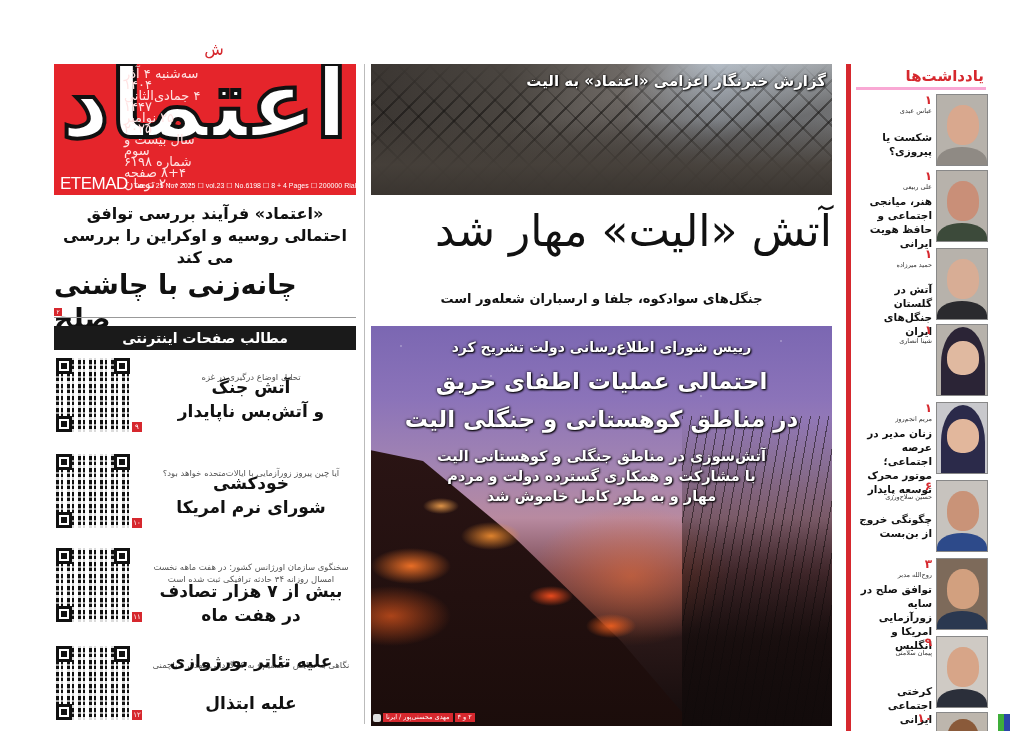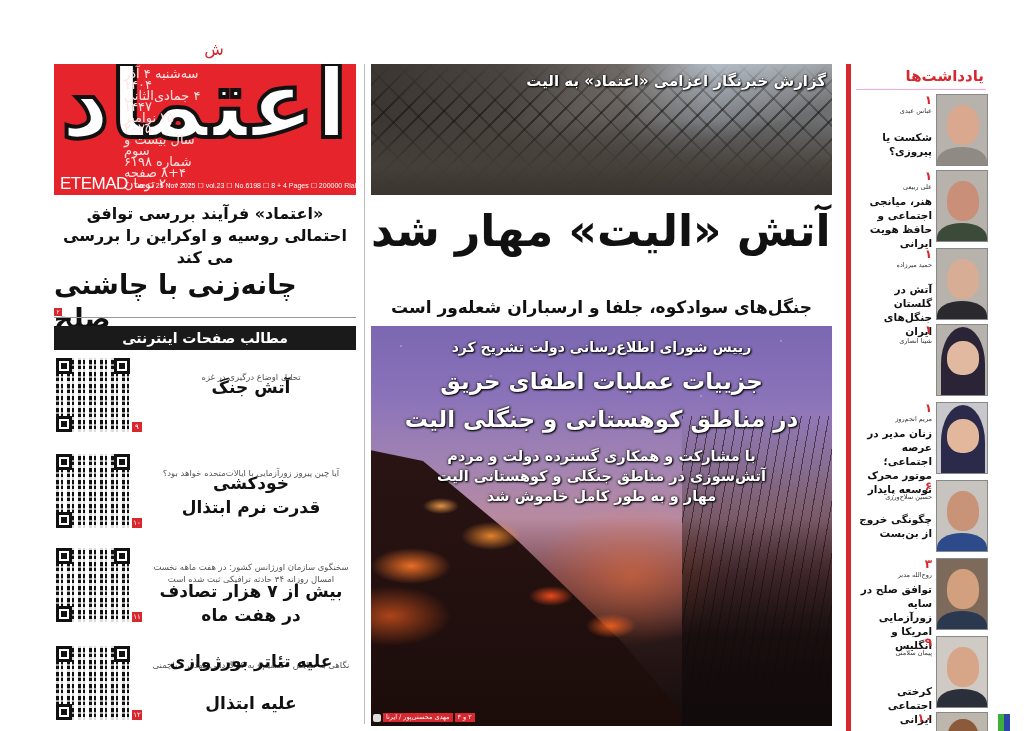--- a/index.html
+++ b/index.html
@@ -43,22 +43,22 @@
      background:
       linear-gradient(160deg, rgba(0,0,0,0) 40%, rgba(40,36,34,0.6) 70%),
       linear-gradient(90deg, #3b3632 0%, #4a4540 30%, #6f6a66 55%, #b9c2cc 75%, #d9e1e8 100%); }
   #top-photo .branches { position: absolute; inset: 0; background:
       repeating-linear-gradient(135deg, rgba(20,18,16,0.55) 0 2px, transparent 2px 14px),
       repeating-linear-gradient(45deg, rgba(20,18,16,0.35) 0 2px, transparent 2px 22px);
       -webkit-mask-image: linear-gradient(180deg, transparent 0%, #000 35%); }
   #top-photo .ash { position: absolute; left: 0; right: 0; bottom: 0; height: 75px; background: linear-gradient(180deg, rgba(90,84,78,0) 0%, rgba(70,64,58,0.9) 60%, #3a3530 100%); }
   #top-photo .caption { position: absolute; right: 6px; top: 8px; font-size: 15px; font-weight: bold; color: #fff; text-shadow: 0 0 2px #000, 1px 1px 2px #000; direction: rtl; }
 
-  #main-headline { position: absolute; left: 0; top: 138px; width: 461px; text-align: left; font-size: 44px; font-weight: bold; line-height: 58px; direction: rtl; letter-spacing: -1px; }
-  #main-subhead { position: absolute; left: 0; top: 222px; width: 461px; text-align: center; font-size: 17px; font-weight: bold; line-height: 26px; direction: rtl; margin-top: 8px; }
+  #main-headline { position: absolute; left: 0; top: 138px; width: 461px; text-align: right; font-size: 44px; font-weight: normal; line-height: 58px; direction: rtl; letter-spacing: -1px; }
+  #main-subhead { position: absolute; left: 0; top: 222px; width: 461px; text-align: center; font-size: 13px; font-weight: bold; line-height: 26px; direction: rtl; }
 
   #fire-photo { position: absolute; left: 0; top: 262px; width: 461px; height: 400px; overflow: hidden;
      background: linear-gradient(180deg, #7b67b2 0%, #8b73b9 18%, #a284b2 35%, #b88aa0 48%, #7a4a52 62%, #2a1818 78%, #140c0c 100%); }
   #fire-photo .stars { position: absolute; inset: 0; background:
       radial-gradient(1px 1px at 30px 20px, #fff, transparent),
       radial-gradient(1px 1px at 120px 50px, #fff, transparent),
       radial-gradient(1px 1px at 240px 30px, #fff, transparent),
       radial-gradient(1px 1px at 330px 70px, #fff, transparent),
       radial-gradient(1px 1px at 410px 15px, #fff, transparent),
       radial-gradient(1px 1px at 80px 90px, #fff, transparent); opacity: 0.8; }
@@ -79,21 +79,21 @@
   #fire-photo .title { font-size: 23px; font-weight: bold; line-height: 38px; margin-top: 4px; }
   #fire-photo .body { font-size: 14.5px; font-weight: bold; line-height: 20px; margin-top: 8px; }
   #fire-photo .credit { position: absolute; left: 2px; bottom: 4px; display: flex; align-items: center; gap: 2px; direction: ltr; }
   #fire-photo .credit .cam { width: 8px; height: 8px; background: #ddd; border-radius: 2px; }
   #fire-photo .credit .name { background: #d6282e; color: #fff; font-size: 6.5px; line-height: 9px; padding: 0 3px; direction: rtl; }
   #fire-photo .credit .pages { background: #d6282e; color: #fff; font-size: 6.5px; line-height: 9px; padding: 0 3px; direction: rtl; }
 
   
   #right-col { position: absolute; left: 846px; top: 64px; width: 142px; height: 667px; }
   #right-col .red-bar { position: absolute; left: 0; top: 0; width: 5px; height: 667px; background: #d6282e; }
-  #right-col .header { position: absolute; left: 10px; right: 2px; top: 0; height: 26px; text-align: right; font-size: 15px; font-weight: bold; color: #d6282e; line-height: 24px; direction: rtl; border-bottom: 1px solid #f9a8d4; padding-right: 2px; }
+  #right-col .header { position: absolute; left: 10px; right: 2px; top: 0; height: 26px; text-align: right; font-size: 15px; font-weight: bold; color: #d6282e; line-height: 24px; direction: rtl; border-bottom: 3px solid #f9a8d4; padding-right: 2px; }
   .note { position: absolute; left: 8px; width: 134px; height: 76px; }
   .note .photo { position: absolute; right: 0; top: 0; width: 52px; height: 72px; border: 1px solid #888; overflow: hidden; background: #b7b2ab; }
   .note .photo .head { position: absolute; left: 10px; top: 10px; width: 32px; height: 40px; border-radius: 48% 48% 44% 44%; }
   .note .photo .shoulders { position: absolute; left: 0; right: 0; bottom: -10px; height: 28px; border-radius: 50% 50% 0 0; }
   .note .photo .scarf { position: absolute; left: 4px; top: 2px; width: 44px; height: 74px; border-radius: 50% 50% 10% 10%; background: #2b2436; }
   .note .num { position: absolute; right: 56px; top: 0; font-size: 12px; font-weight: bold; color: #d6282e; line-height: 13px; direction: rtl; }
   .note .author { position: absolute; right: 56px; left: 12px; top: 13px; font-size: 6.5px; color: #333; line-height: 9px; text-align: right; direction: rtl; }
   .note .title { position: absolute; right: 56px; left: 0; top: 24px; font-size: 10.5px; font-weight: bold; color: #111; line-height: 14px; text-align: right; direction: rtl; }
   #color-bars { position: absolute; left: 998px; top: 714px; width: 12px; height: 17px; display: flex; }
   #color-bars span { flex: 1; }
@@ -130,32 +130,33 @@
 
   <div class="web-item" style="top:318px">
     <div class="qr">
         <span class="finder f1"></span>
         <span class="finder f2"></span>
         <span class="finder f3"></span>
       </div>
     <div class="page-no">۹</div>
     <div class="kicker">تحلیل اوضاع درگیری در غزه</div>
     <div class="title" style="top:18px">آتش جنگ</div>
+    <div class="title" style="top:42px">و آتش‌بس ناپایدار</div>
   </div>
 
   <div class="web-item" style="top:414px">
     <div class="qr">
         <span class="finder f1"></span>
         <span class="finder f2"></span>
         <span class="finder f3"></span>
       </div>
     <div class="page-no">۱۰</div>
     <div class="kicker">آیا چین پیروز زورآزمایی با ایالات‌متحده خواهد بود؟</div>
     <div class="title" style="top:18px">خودکشی</div>
-    <div class="title" style="top:42px">قدرت نرم ابتذال</div>
+    <div class="title" style="top:42px">شورای نرم امریکا</div>
   </div>
 
   <div class="web-item" style="top:508px">
     <div class="qr">
         <span class="finder f1"></span>
         <span class="finder f2"></span>
         <span class="finder f3"></span>
       </div>
     <div class="page-no">۱۱</div>
     <div class="kicker">سخنگوی سازمان اورژانس کشور: در هفت ماهه نخست امسال روزانه ۳۴ حادثه ترافیکی ثبت شده است</div>
@@ -190,26 +191,26 @@
 
   <div id="fire-photo">
     <div class="stars"></div>
     <div class="glow"></div>
     <div class="mountain"></div>
     <div class="flames"></div>
     <div class="trees"></div>
     <div class="text-block">
       <div class="kicker">رییس شورای اطلاع‌رسانی دولت تشریح کرد</div>
       <div class="title">
-        <div>جزییات عملیات اطفای حریق</div>
+        <div>احتمالی عملیات اطفای حریق</div>
         <div>در مناطق کوهستانی و جنگلی الیت</div>
       </div>
       <div class="body">
+        <div>آتش‌سوزی در مناطق جنگلی و کوهستانی الیت</div>
         <div>با مشارکت و همکاری گسترده دولت و مردم</div>
-        <div>آتش‌سوزی در مناطق جنگلی و کوهستانی الیت</div>
         <div>مهار و به طور کامل خاموش شد</div>
       </div>
     </div>
     <div class="credit">
       <span class="cam"></span>
       <span class="name">مهدی محسنی‌پور / ایرنا</span>
       <span class="pages">۲ و ۴</span>
     </div>
   </div>
 </div>

